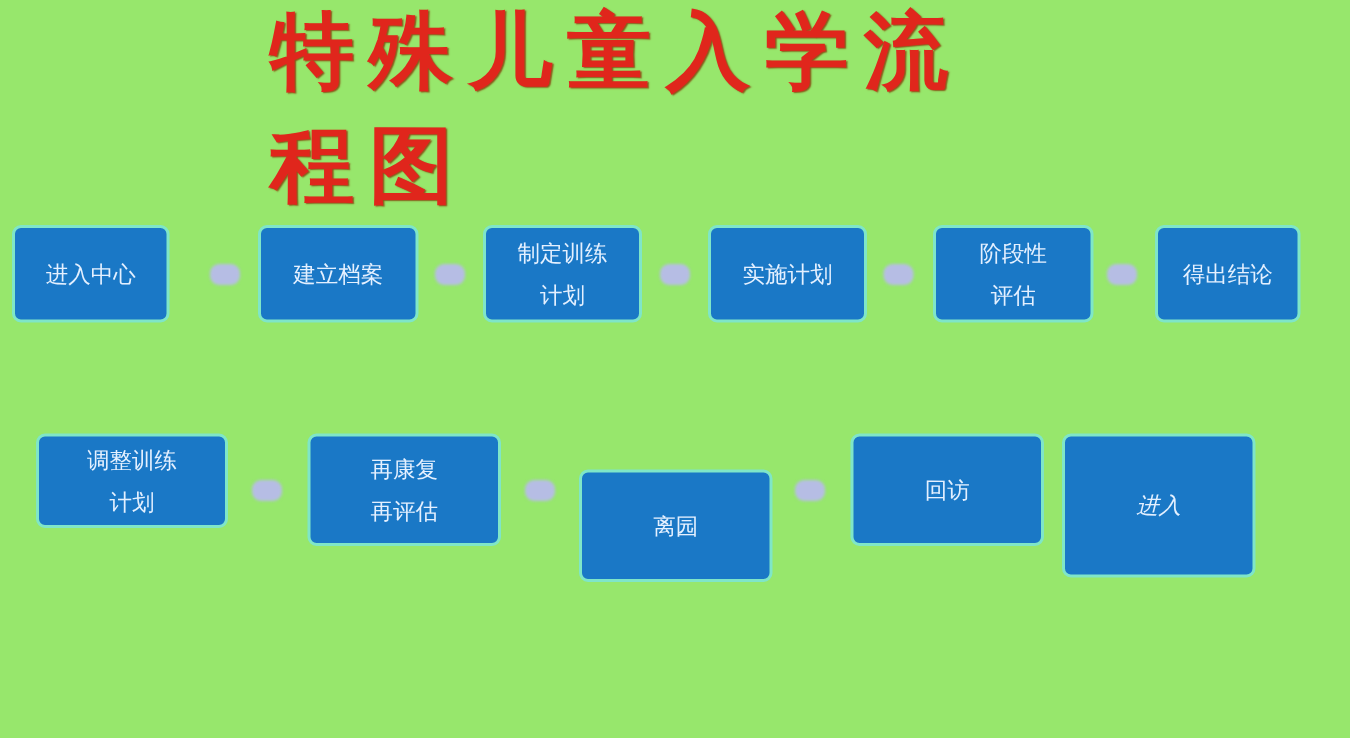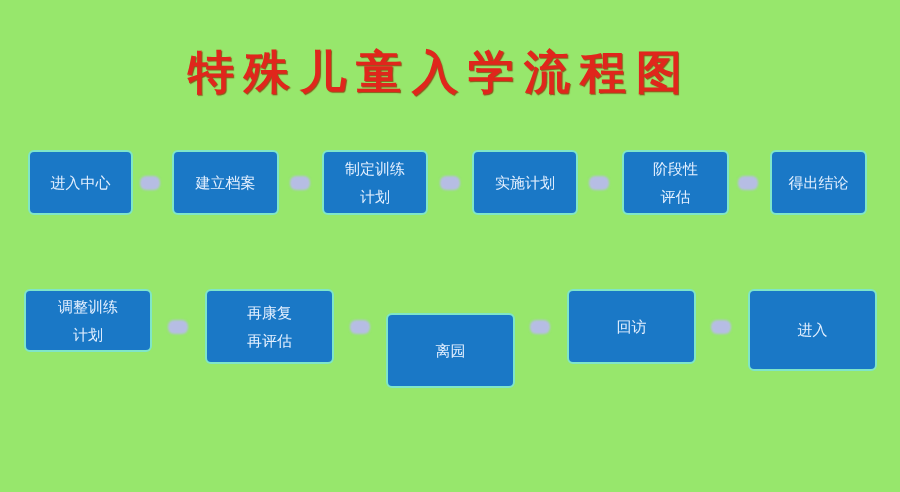--- a/index.html
+++ b/index.html
@@ -5,21 +5,21 @@
   html, body { margin: 0; padding: 0; }
   body {
     width: 900px; height: 492px; overflow: hidden;
     background: #97e76c;
     font-family: "DejaVu Sans", "Liberation Sans", sans-serif;
     position: relative;
   }
   .title {
     position: absolute; left: 180px; top: 38px; width: 520px; height: 70px;
     display: flex; align-items: center; justify-content: center;
-    color: #e0261c; font-size: 46px; letter-spacing: 10px; font-weight: bold;
+    color: #e0261c; font-size: 56px; letter-spacing: 10px; font-weight: bold;
     text-shadow: 1px 1px 1px #8a5a1a;
   }
   .box {
     position: absolute;
     background: #1a78c6;
     border: 2px solid #7fe6c8;
     border-radius: 6px;
     box-sizing: border-box;
     color: #e4f0ff;
     font-size: 15px;
@@ -31,21 +31,21 @@
     position: absolute; width: 20px; height: 14px;
     background: #b6bde4; border-radius: 6px;
     filter: blur(1.2px);
   }
 </style>
 </head>
 <body>
 
 <div class="title">特殊儿童入学流程图</div>
 
-<div class="box" style="left:28px;top:150px;width:105px;height:65px;">
+<div class="box" style="left:8px;top:150px;width:105px;height:65px;">
   <span>进入中心</span>
 </div>
 <div class="arrow" style="left:140px;top:176px;"></div>
 
 <div class="box" style="left:172px;top:150px;width:107px;height:65px;">
   <span>建立档案</span>
 </div>
 <div class="arrow" style="left:290px;top:176px;"></div>
 
 <div class="box" style="left:322px;top:150px;width:106px;height:65px;">
@@ -84,15 +84,15 @@
 <div class="box" style="left:386px;top:289px;width:129px;height:75px;margin-top:24px;">
   <span>离园</span>
 </div>
 <div class="arrow" style="left:530px;top:320px;"></div>
 
 <div class="box" style="left:567px;top:289px;width:129px;height:75px;">
   <span>回访</span>
 </div>
 <div class="arrow" style="left:711px;top:320px;"></div>
 
-<div class="box" style="left:748px;top:289px;width:129px;height:82px;">
+<div class="box" style="left:708px;top:289px;width:129px;height:96px;font-style:italic;">
   <span>进入</span>
 </div>
 
 </body></html>

